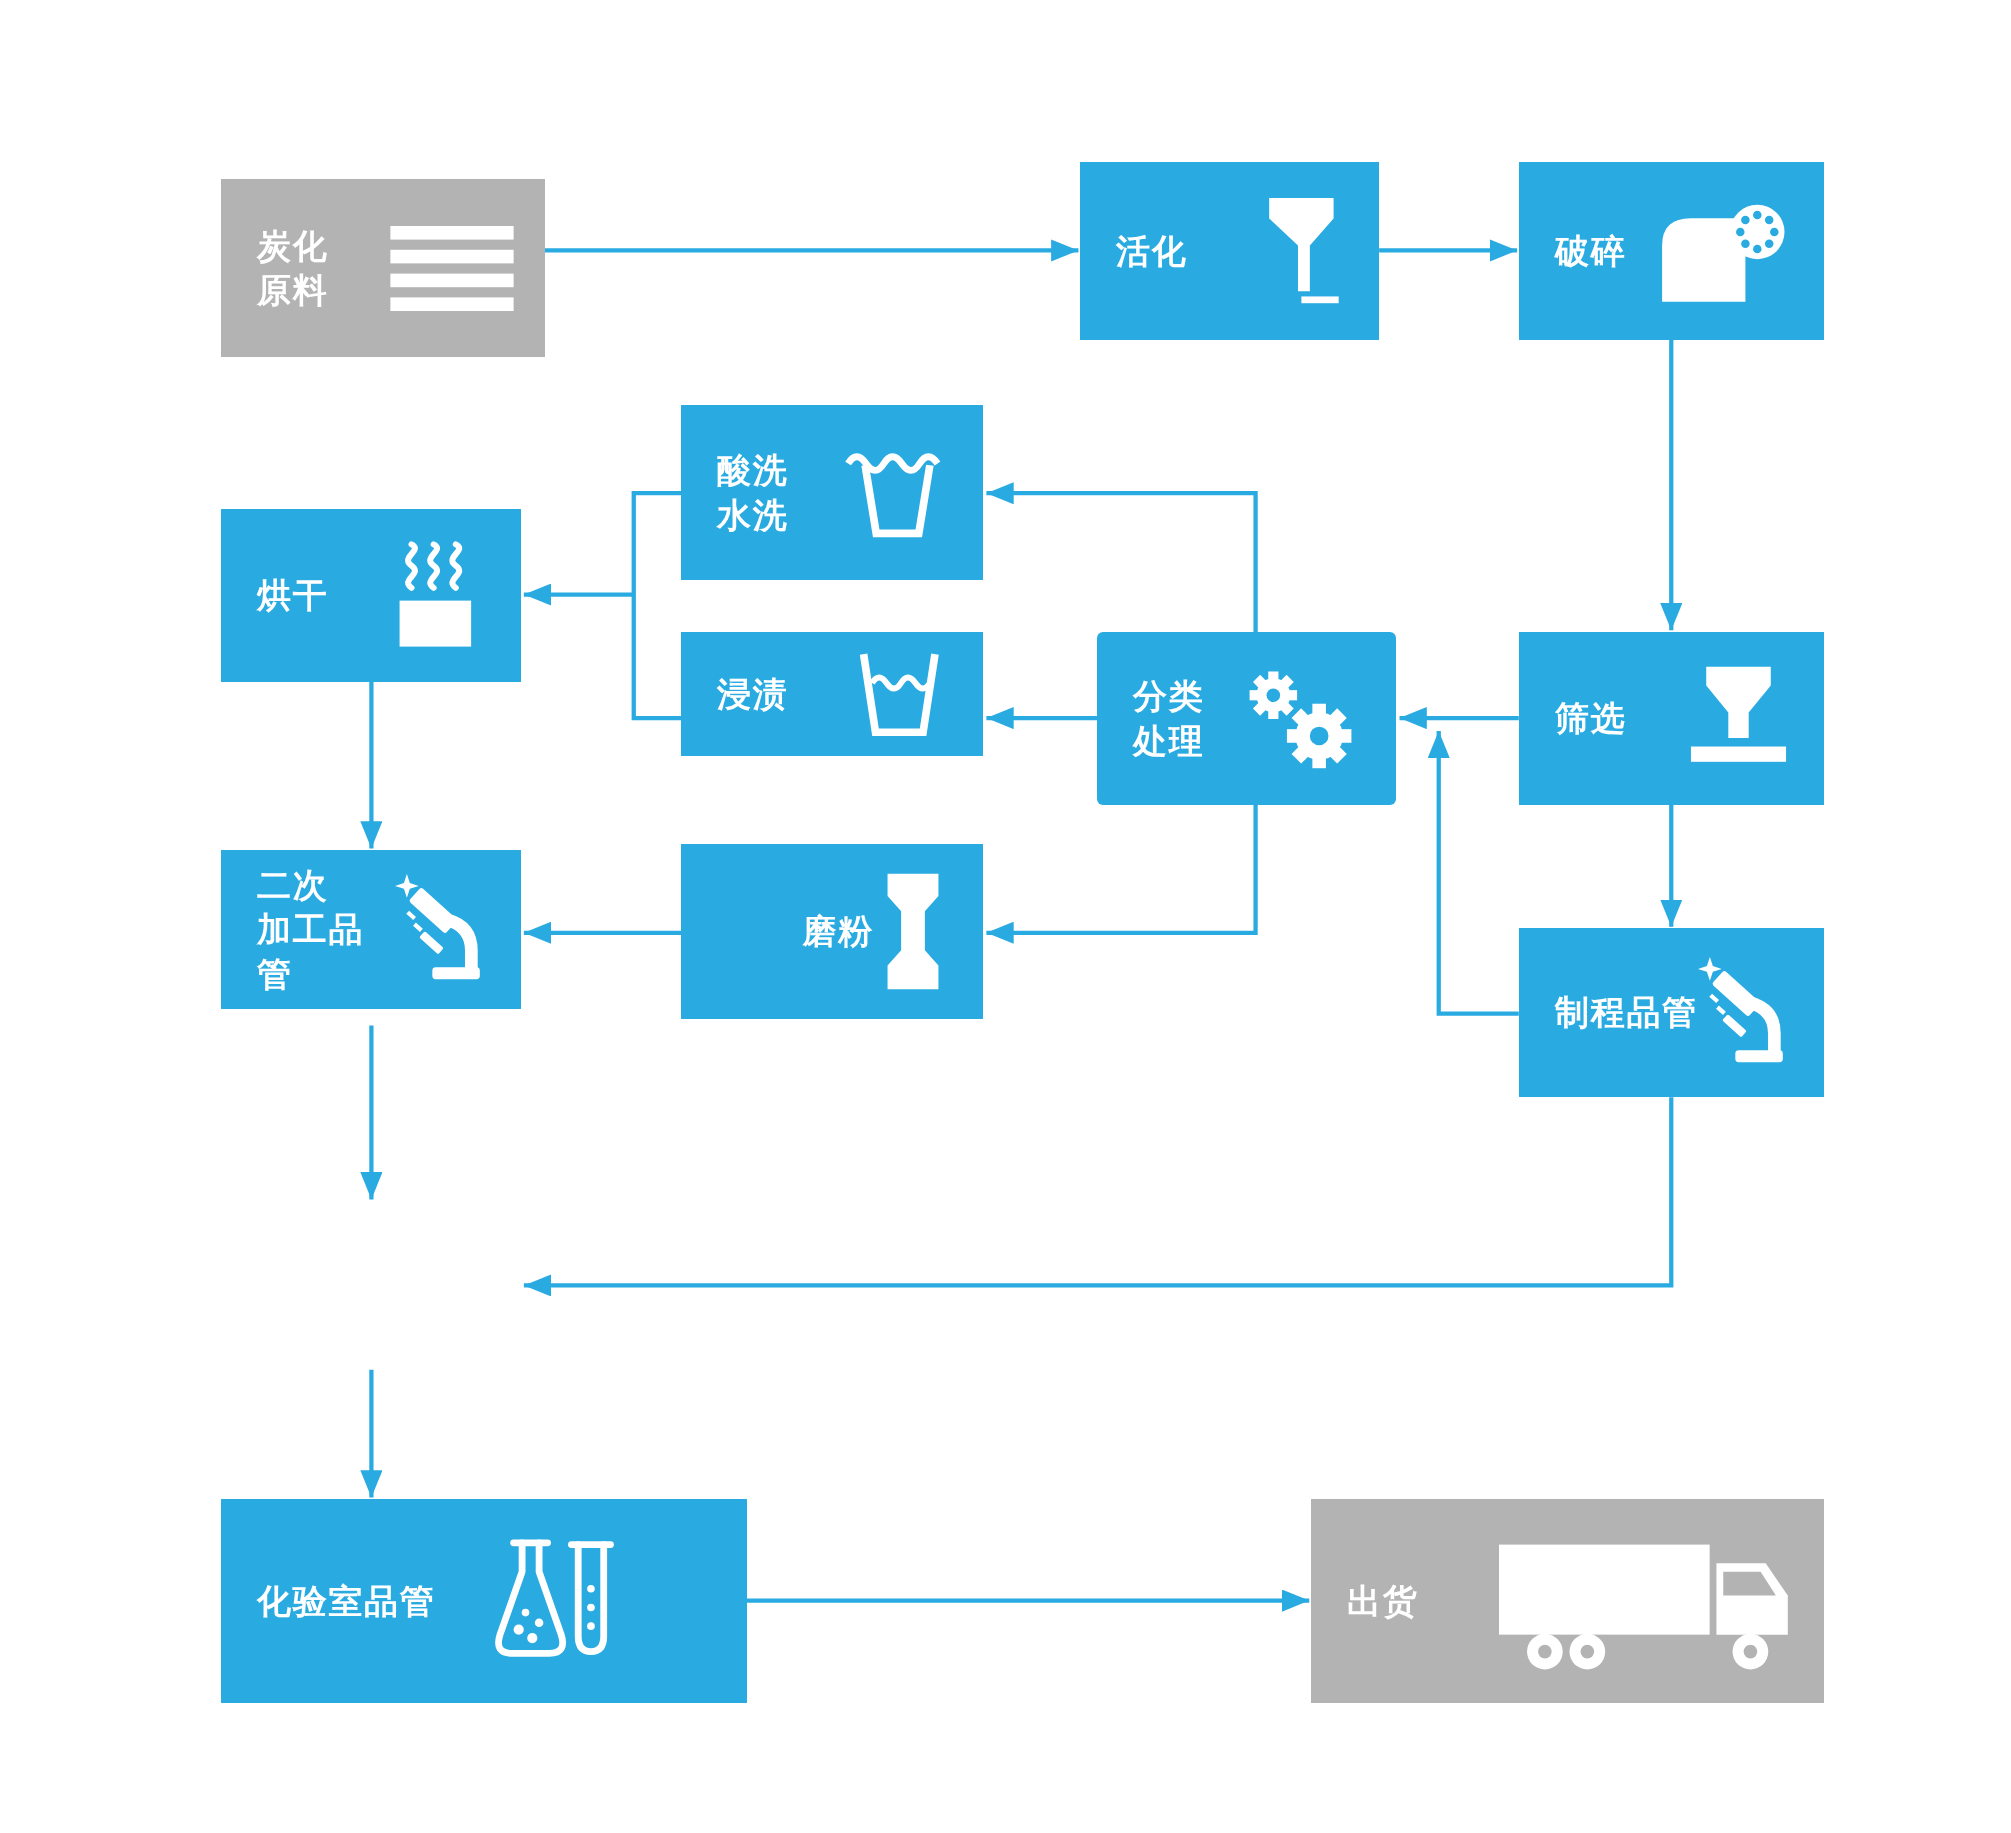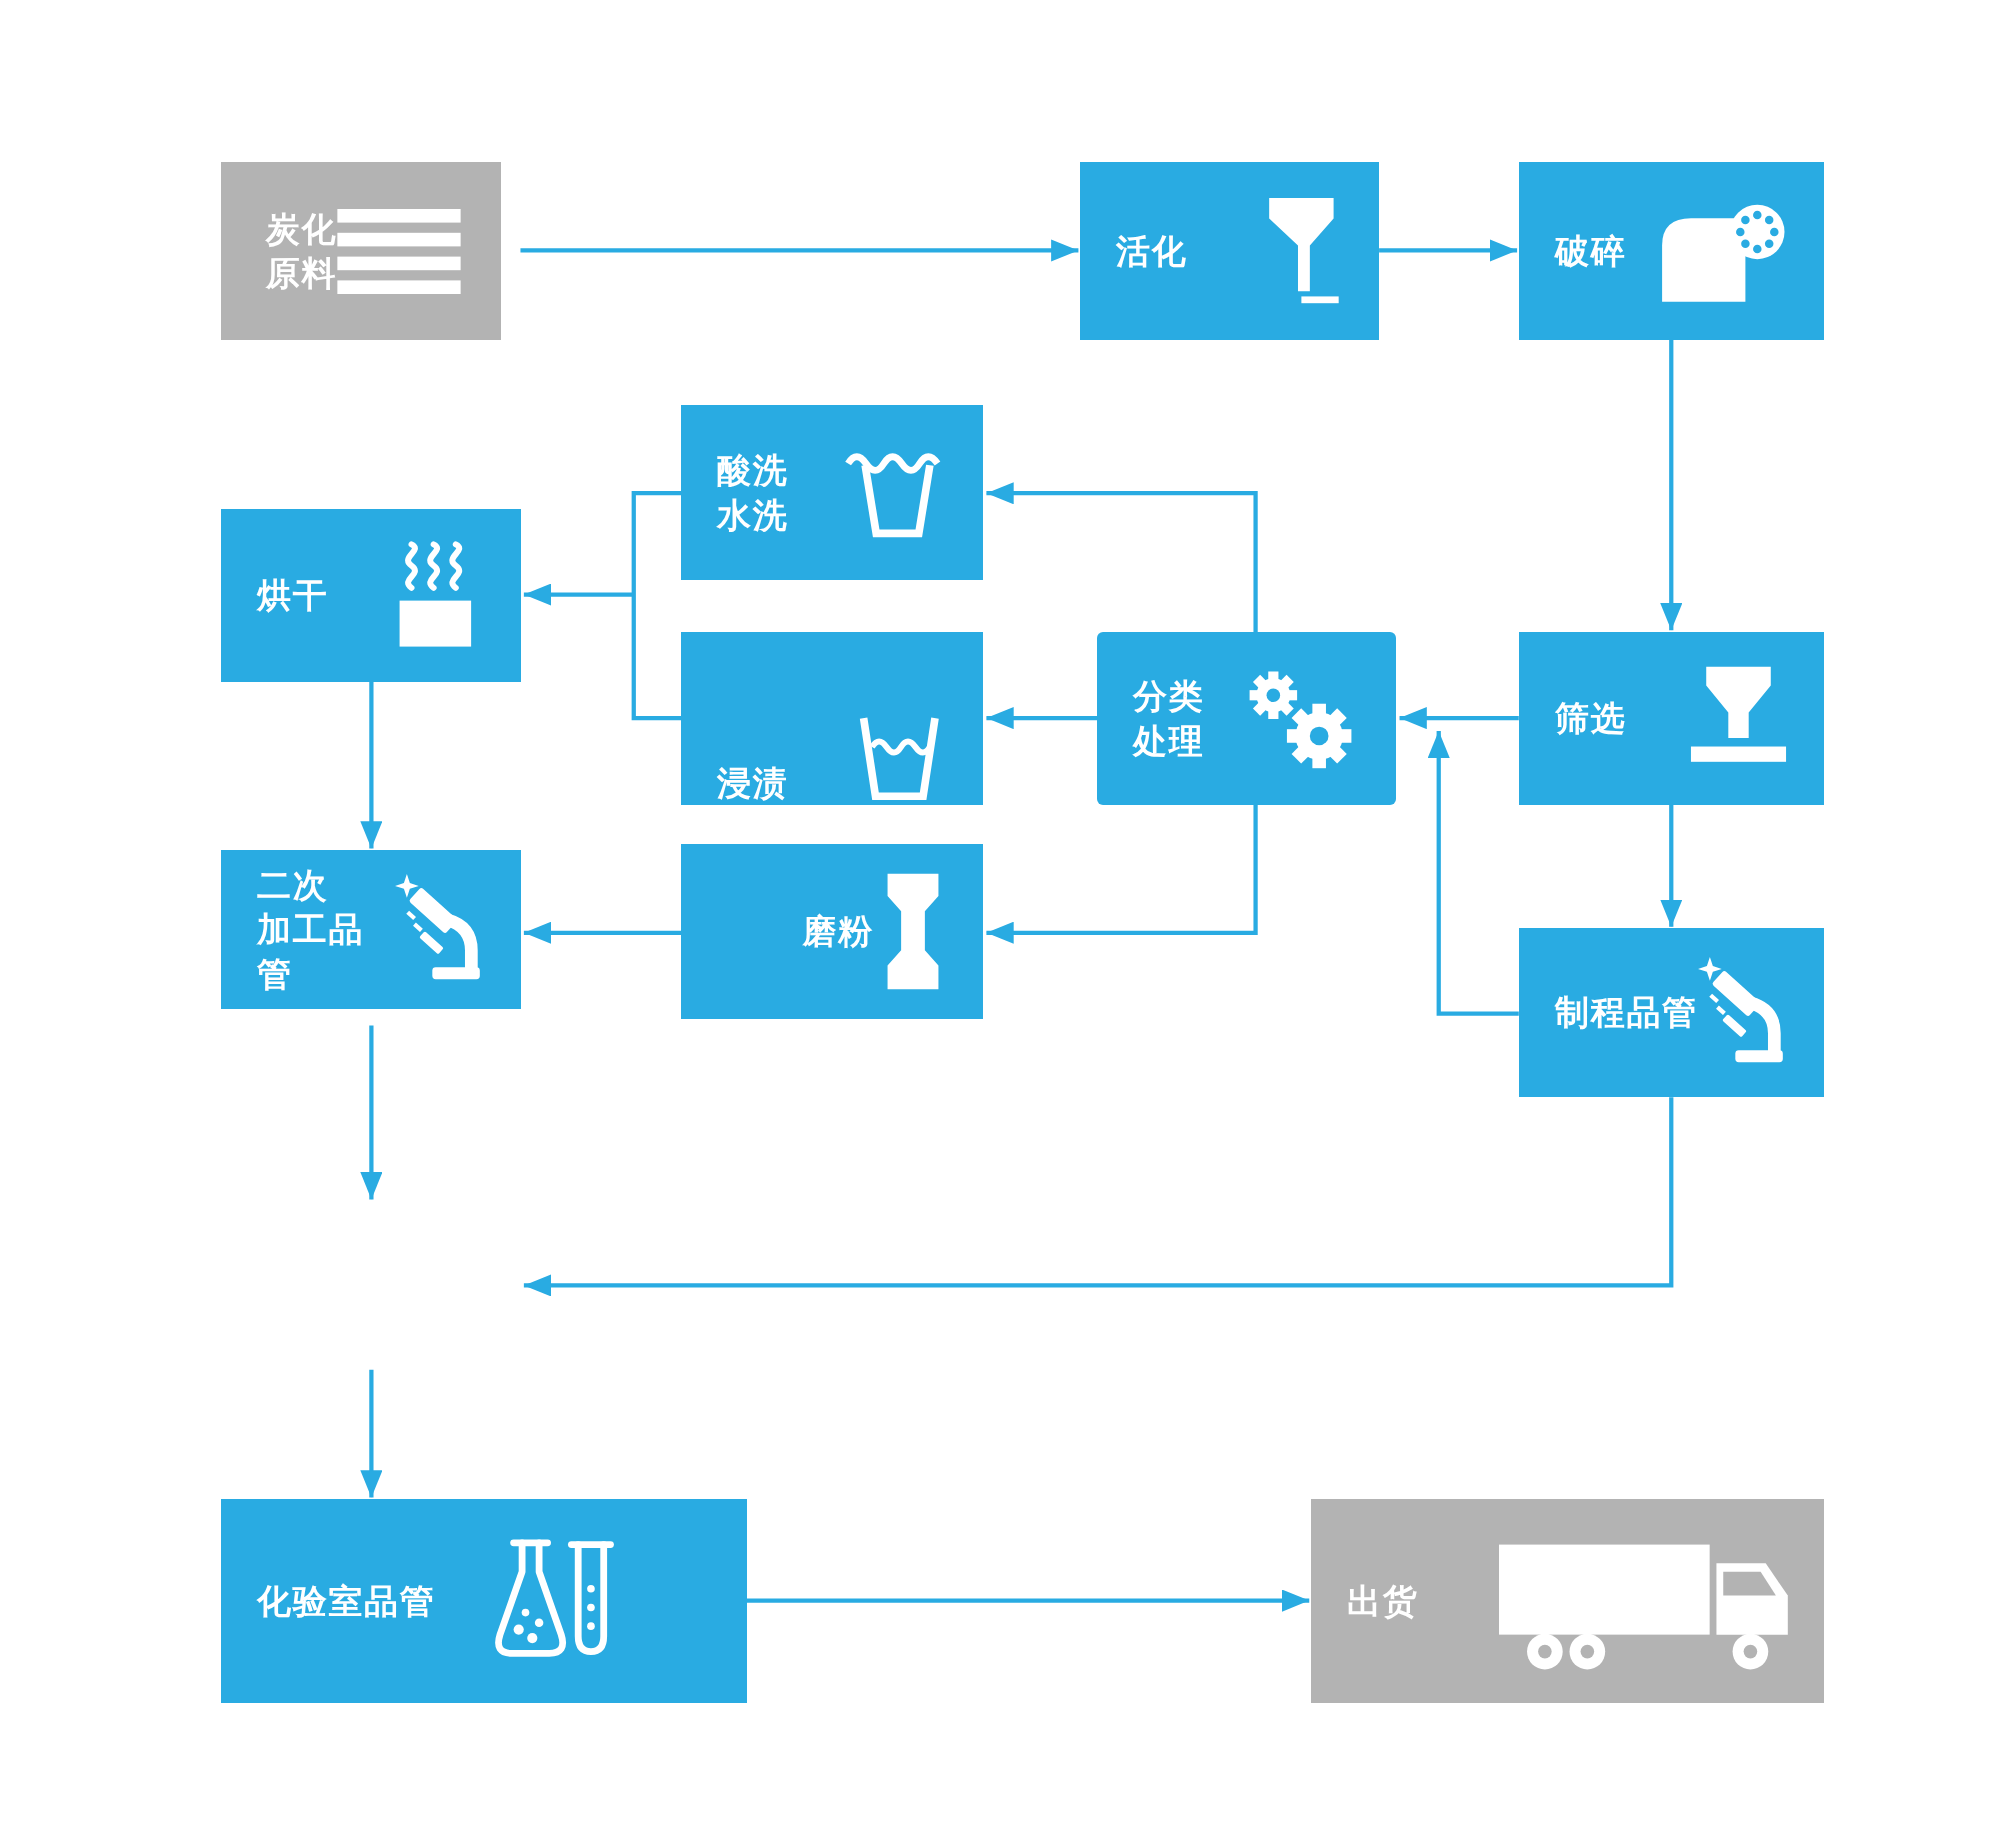--- a/index.html
+++ b/index.html
@@ -20,28 +20,28 @@
     color:#ffffff;
   }
   .node.blue { background:#29ABE2; }
   .node.gray { background:#B3B3B3; }
   .node .label {
     font-size:34px; font-weight:700; line-height:1.3;
     letter-spacing:1.7px; white-space:pre-line;
   }
   .node svg.icon { flex:0 0 auto; display:block; }
 
-  .n-carbon    { left:221px;  top:162px;  width:280px; height:178px;justify-content:center; }
+  .n-carbon    { left:221px;  top:179px;  width:324px; height:178px; }
   .n-activate  { left:1080px; top:162px;  width:299px; height:178px; }
   .n-crush     { left:1519px; top:162px;  width:305px; height:178px; }
   .n-acid      { left:681px;  top:405px;  width:302px; height:175px; }
   .n-dry       { left:221px;  top:509px;  width:300px; height:173px; }
   .n-screen    { left:1519px; top:632px;  width:305px; height:173px; }
   .n-classify  { left:1097px; top:632px;  width:299px; height:173px;border-radius:6px; }
-  .n-soak      { left:681px;  top:632px;  width:302px; height:173px;align-items:flex-end; }
+  .n-soak      { left:681px;  top:632px;  width:302px; height:124px; }
   .n-secondary { left:221px;  top:850px;  width:300px; height:159px; }
   .n-grind     { left:681px;  top:844px;  width:302px; height:175px;justify-content:flex-end; }
   .n-processqc { left:1519px; top:928px; width:305px; height:169px; }
   .n-pack      { left:221px;  top:1201px; width:300px; height:169px; }
   .n-lab       { left:221px;  top:1499px; width:526px; height:204px; padding-right:128px; }
   .n-ship      { left:1311px; top:1499px; width:513px; height:204px; padding:0 24px 0 36px; }
 </style>
 </head>
 <body>
 

